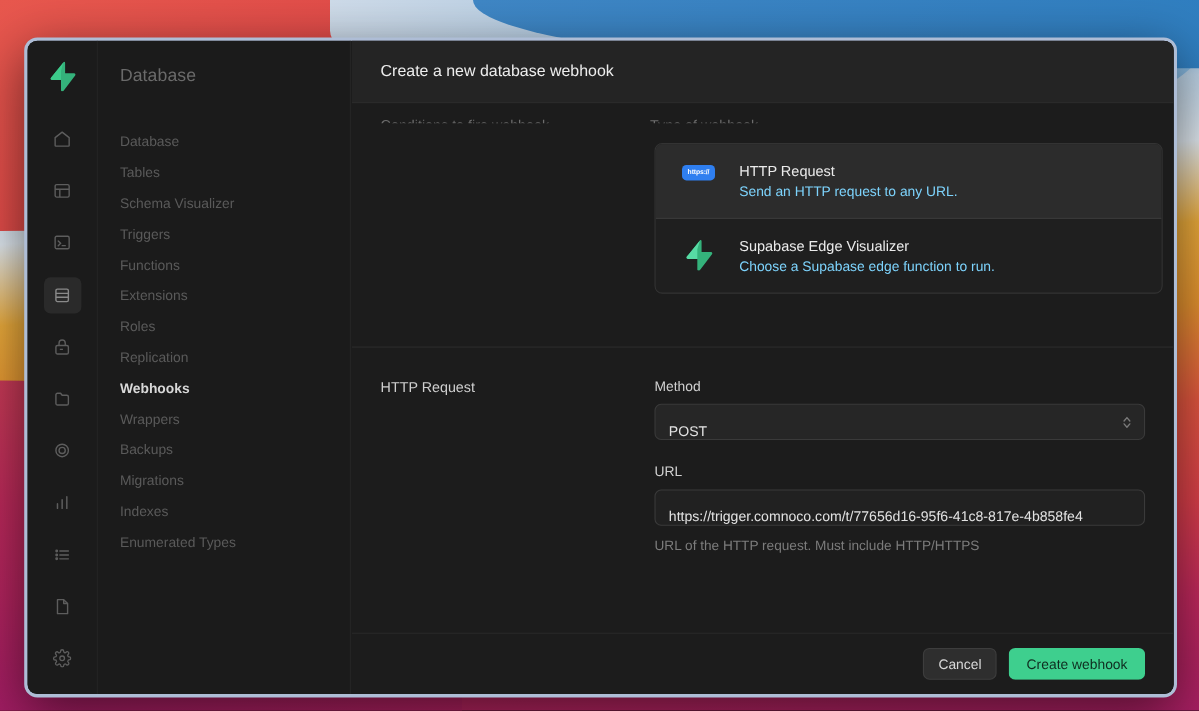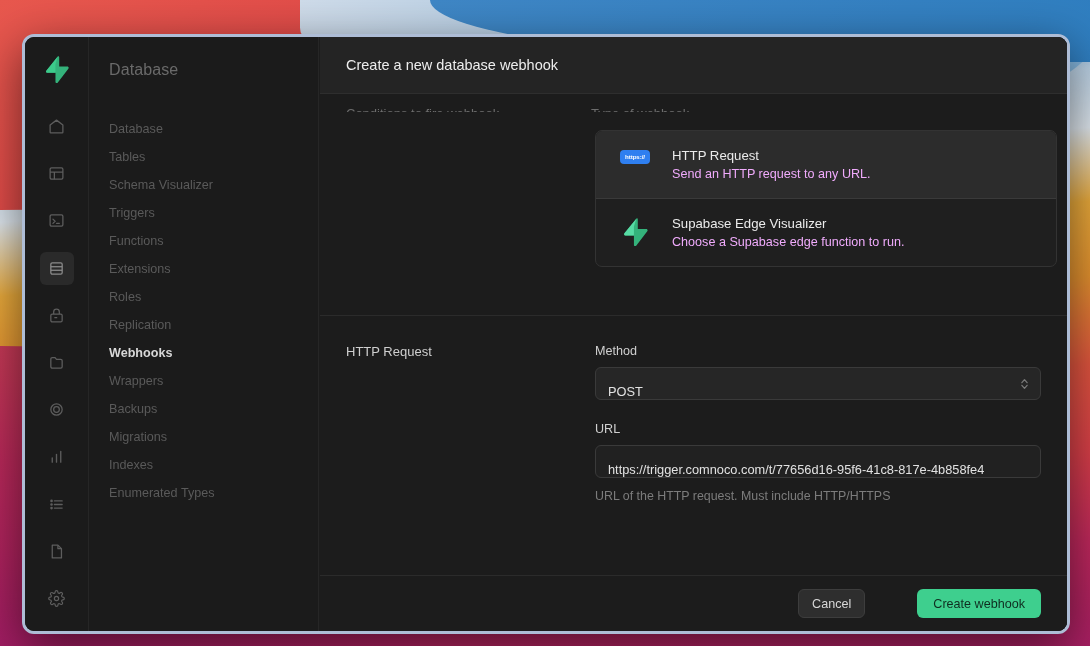--- a/index.html
+++ b/index.html
@@ -145,21 +145,21 @@
   .option-icon { width:42px; flex:0 0 42px; display:flex; align-items:center; justify-content:center; padding-top:2px; }
   .https-badge {
     background:#2f7ff0; color:#ffffff;
     border-radius:4px;
     font-size:6.2px; font-weight:bold;
     padding:4px 5px; line-height:1;
     letter-spacing:-.1px;
     font-family:"Liberation Sans", sans-serif;
   }
   .option-text .opt-title { font-size:13.2px; color:#ebebeb; margin-bottom:4px; }
-  .option-text .opt-desc { font-size:12.6px; color:#f0abfc;text-align:center; }
+  .option-text .opt-desc { font-size:12.6px; color:#7dd3fc;text-align:center; }
 
   
   .form-section { display:flex; padding:28px 26px 26px 26px; }
   .form-label-col { width:249px; flex:0 0 249px; }
   .form-label-col .fl { font-size:13px; color:#cfcfcf; }
   .form-field-col { flex:1; max-width:462px; }
 
   .field-label { font-size:12.6px; color:#d0d0d0; margin-bottom:9px; }
   .field-help { font-size:12.4px; color:#7c7c7c; margin-top:11px; }
 
@@ -193,21 +193,20 @@
     display:flex; align-items:center; justify-content:flex-end;
     gap:11px; padding:0 26px;
   }
   .btn {
     height:29px; border-radius:6px;
     font-size:12.6px;
     display:flex; align-items:center; justify-content:center;
     padding:0 13px;
     font-family:"Liberation Sans", sans-serif;
     border:1px solid transparent;
-    margin-left:41px;
   }
   .btn-cancel { background:#2e2e2e; border-color:#3d3d3d; color:#d8d8d8; }
   .btn-primary { background:#3ecf8e; color:#0f2d20; padding:0 15px; }
 </style>
 </head>
 <body>
 
 <div id="desktop">
   <div class="wave-a"></div>
   <div class="wave-b"></div>

